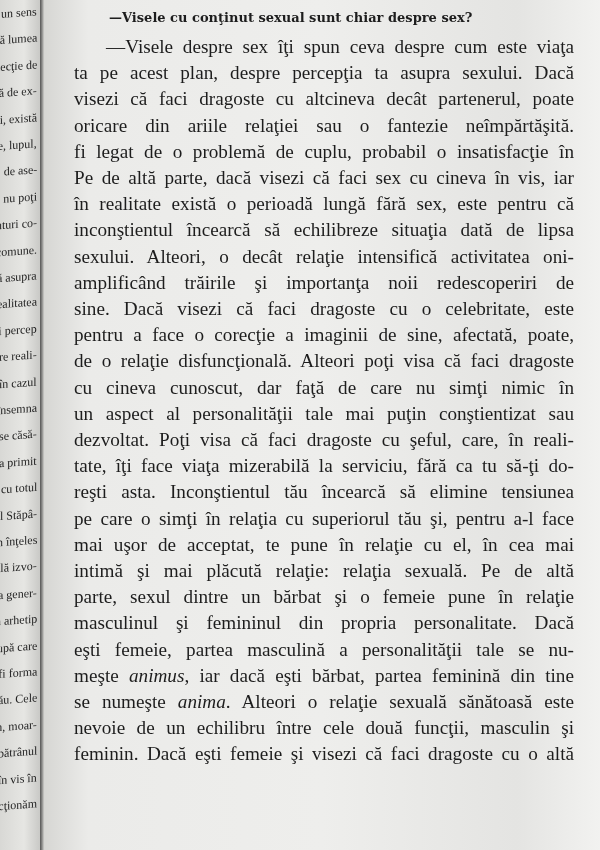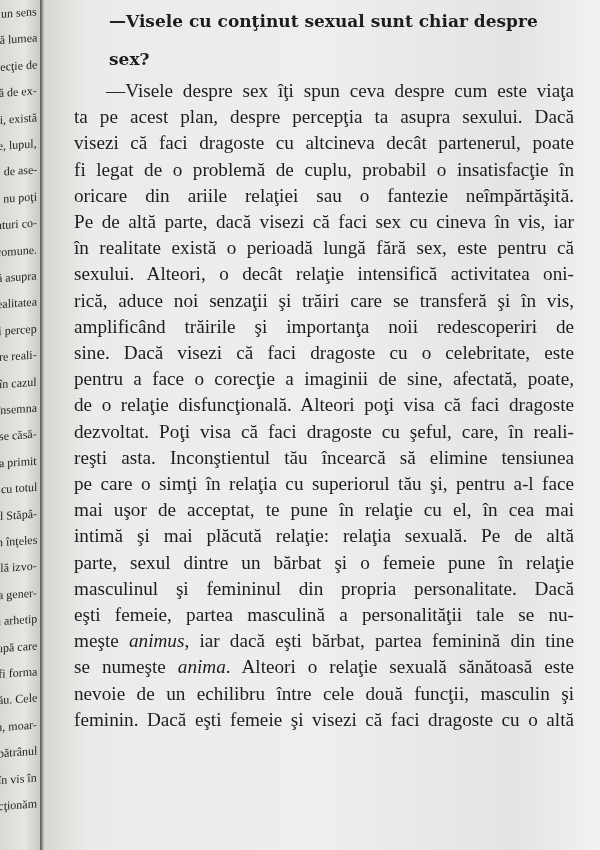--- a/index.html
+++ b/index.html
@@ -28,21 +28,21 @@
       background: linear-gradient(90deg, #d6d6d3 0%, #ebebe9 8%, #eeeeec 50%, #e4e4e2 85%, #f2f2f0 100%);
     }
     .content {
       position: absolute; left: 30px; top: 2px; width: 500px;
       color: #1d1d1d;
       font-family: "Liberation Serif", serif;
       font-size: 19.2px; line-height: 26.2px;
     }
     .question {
       font-weight: bold; font-family: "DejaVu Serif", serif;
-      font-size: 17px; padding-left: 35px; margin: 0; line-height: 38px;
+      font-size: 13px; padding-left: 35px; margin: 0; line-height: 32px;
       letter-spacing: 0px;
     }
     .line {
       display: block; text-align: justify; text-align-last: justify;
       white-space: nowrap;
     }
     .line.first { text-indent: 32px; }
     em { }
   </style>
 </head>
@@ -83,31 +83,34 @@
   </div>
 <div class="gutter"></div>
 
 <div class="page">
   <div class="content">
     <div class="question">—Visele cu conţinut sexual sunt chiar despre sex?</div>
     <div id="bodyLines">
         <span class="line first">—Visele despre sex îţi spun ceva despre cum este viaţa</span>
         <span class="line">ta pe acest plan, despre percepţia ta asupra sexului. Dacă</span>
         <span class="line">visezi că faci dragoste cu altcineva decât partenerul, poate</span>
+        <span class="line">oricare din ariile relaţiei sau o fantezie neîmpărtăşită.</span>
         <span class="line">fi legat de o problemă de cuplu, probabil o insatisfacţie în</span>
-        <span class="line">oricare din ariile relaţiei sau o fantezie neîmpărtăşită.</span>
         <span class="line">Pe de altă parte, dacă visezi că faci sex cu cineva în vis, iar</span>
         <span class="line">în realitate există o perioadă lungă fără sex, este pentru că</span>
+        <span class="line">inconştientul încearcă să echilibreze situaţia dată de lipsa</span>
         <span class="line">sexului. Alteori, o decât relaţie intensifică activitatea oni-</span>
-        <span class="line">rică, aduce noi senzaţii şi trăiri care se transferă şi în vis,</span>
         <span class="line">amplificând trăirile şi importanţa noii redescoperiri de</span>
         <span class="line">sine. Dacă visezi că faci dragoste cu o celebritate, este</span>
         <span class="line">pentru a face o corecţie a imaginii de sine, afectată, poate,</span>
         <span class="line">de o relaţie disfuncţională. Alteori poţi visa că faci dragoste</span>
+        <span class="line">cu cineva cunoscut, dar faţă de care nu simţi nimic în</span>
+        <span class="line">un aspect al personalităţii tale mai puţin conştientizat sau</span>
         <span class="line">dezvoltat. Poţi visa că faci dragoste cu şeful, care, în reali-</span>
+        <span class="line">tate, îţi face viaţa mizerabilă la serviciu, fără ca tu să-ţi do-</span>
         <span class="line">reşti asta. Inconştientul tău încearcă să elimine tensiunea</span>
         <span class="line">pe care o simţi în relaţia cu superiorul tău şi, pentru a-l face</span>
         <span class="line">mai uşor de acceptat, te pune în relaţie cu el, în cea mai</span>
         <span class="line">intimă şi mai plăcută relaţie: relaţia sexuală. Pe de altă</span>
         <span class="line">parte, sexul dintre un bărbat şi o femeie pune în relaţie</span>
         <span class="line">masculinul şi femininul din propria personalitate. Dacă</span>
         <span class="line">eşti femeie, partea masculină a personalităţii tale se nu-</span>
         <span class="line"><span>meşte </span><em>animus</em><span>, iar dacă eşti bărbat, partea feminină din tine</span></span>
         <span class="line"><span>se numeşte </span><em>anima</em><span>. Alteori o relaţie sexuală sănătoasă este</span></span>
         <span class="line">nevoie de un echilibru între cele două funcţii, masculin şi</span>

